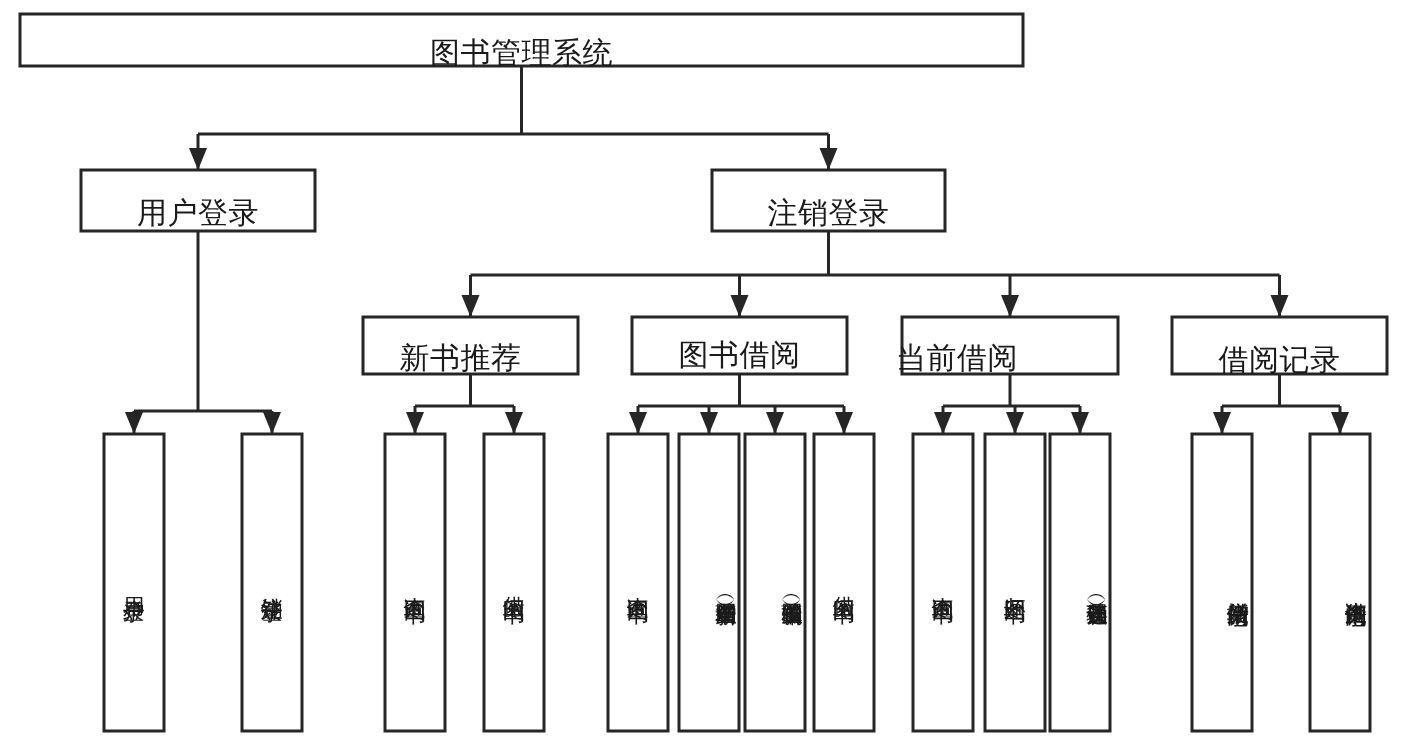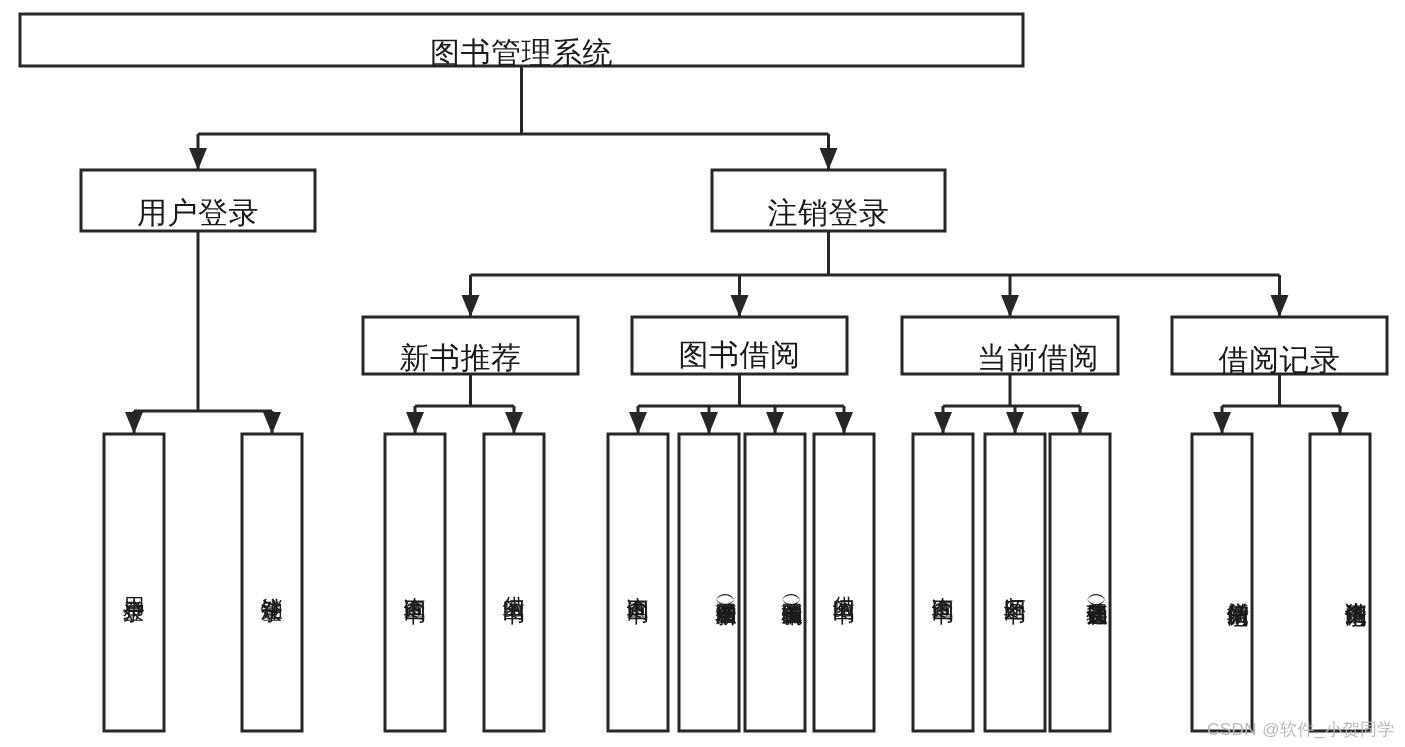--- a/index.html
+++ b/index.html
@@ -164,30 +164,29 @@
         <rect x="1192" y="434" width="60" height="297" class="node-rect"></rect>
         <rect x="1310" y="434" width="60" height="297" class="node-rect"></rect>
       </g>
   </svg>
   <div id="labels-layer">
       <div class="node-label-h" style="left: 20px; top: 14px; width: 1003px; height: 52px;">图书管理系统</div>
       <div class="node-label-h" style="left: 81px; top: 170px; width: 234px; height: 61px;">用户登录</div>
       <div class="node-label-h" style="left: 712px; top: 170px; width: 233px; height: 61px;">注销登录</div>
       <div class="node-label-h" style="left: 363px; top: 317px; width: 195px; height: 57px;">新书推荐</div>
       <div class="node-label-h" style="left: 632px; top: 317px; width: 215px; height: 51px;">图书借阅</div>
-      <div class="node-label-h" style="left: 952px; top: 317px; width: 172px; height: 57px;">当前借阅</div>
+      <div class="node-label-h" style="left: 871px; top: 317px; width: 172px; height: 57px;">当前借阅</div>
       <div class="node-label-h" style="left: 1172px; top: 317px; width: 215px; height: 60px;">借阅记录</div>
       <div class="node-label-v" style="left: 104px; top: 434px; width: 60px; height: 297px; align-items: center;">用户登录</div>
       <div class="node-label-v" style="left: 242px; top: 434px; width: 60px; height: 297px; align-items: center;">注销登录</div>
       <div class="node-label-v" style="left: 385px; top: 434px; width: 60px; height: 297px; align-items: center;">查询图书</div>
       <div class="node-label-v" style="left: 484px; top: 434px; width: 60px; height: 297px; align-items: center;">借阅图书</div>
       <div class="node-label-v" style="left: 608px; top: 434px; width: 60px; height: 297px; align-items: center;">查询图书</div>
       <div class="node-label-v" style="left: 679px; top: 448px; width: 60px; height: 277px; font-size: 21px; letter-spacing: 0px;">新增图书（管理员）</div>
       <div class="node-label-v" style="left: 745px; top: 448px; width: 60px; height: 277px; font-size: 21px; letter-spacing: 0px;">编辑图书（管理员）</div>
       <div class="node-label-v" style="left: 814px; top: 434px; width: 60px; height: 297px; align-items: center;">借阅图书</div>
       <div class="node-label-v" style="left: 913px; top: 434px; width: 60px; height: 297px; align-items: center;">查询图书</div>
       <div class="node-label-v" style="left: 985px; top: 434px; width: 60px; height: 297px; align-items: center;">归还图书</div>
       <div class="node-label-v" style="left: 1050px; top: 448px; width: 60px; height: 277px; font-size: 21px; letter-spacing: 0px;">确认归还（管理员）</div>
       <div class="node-label-v" style="left: 1192px; top: 448px; width: 60px; height: 277px; font-size: 22px; letter-spacing: 1px;">新增借阅记录</div>
       <div class="node-label-v" style="left: 1310px; top: 448px; width: 60px; height: 277px; font-size: 22px; letter-spacing: 1px;">查询借阅记录</div>
     </div>
-  <div class="watermark">CSDN @软件_小贺同学</div>
 </div>
 
 </body></html>

